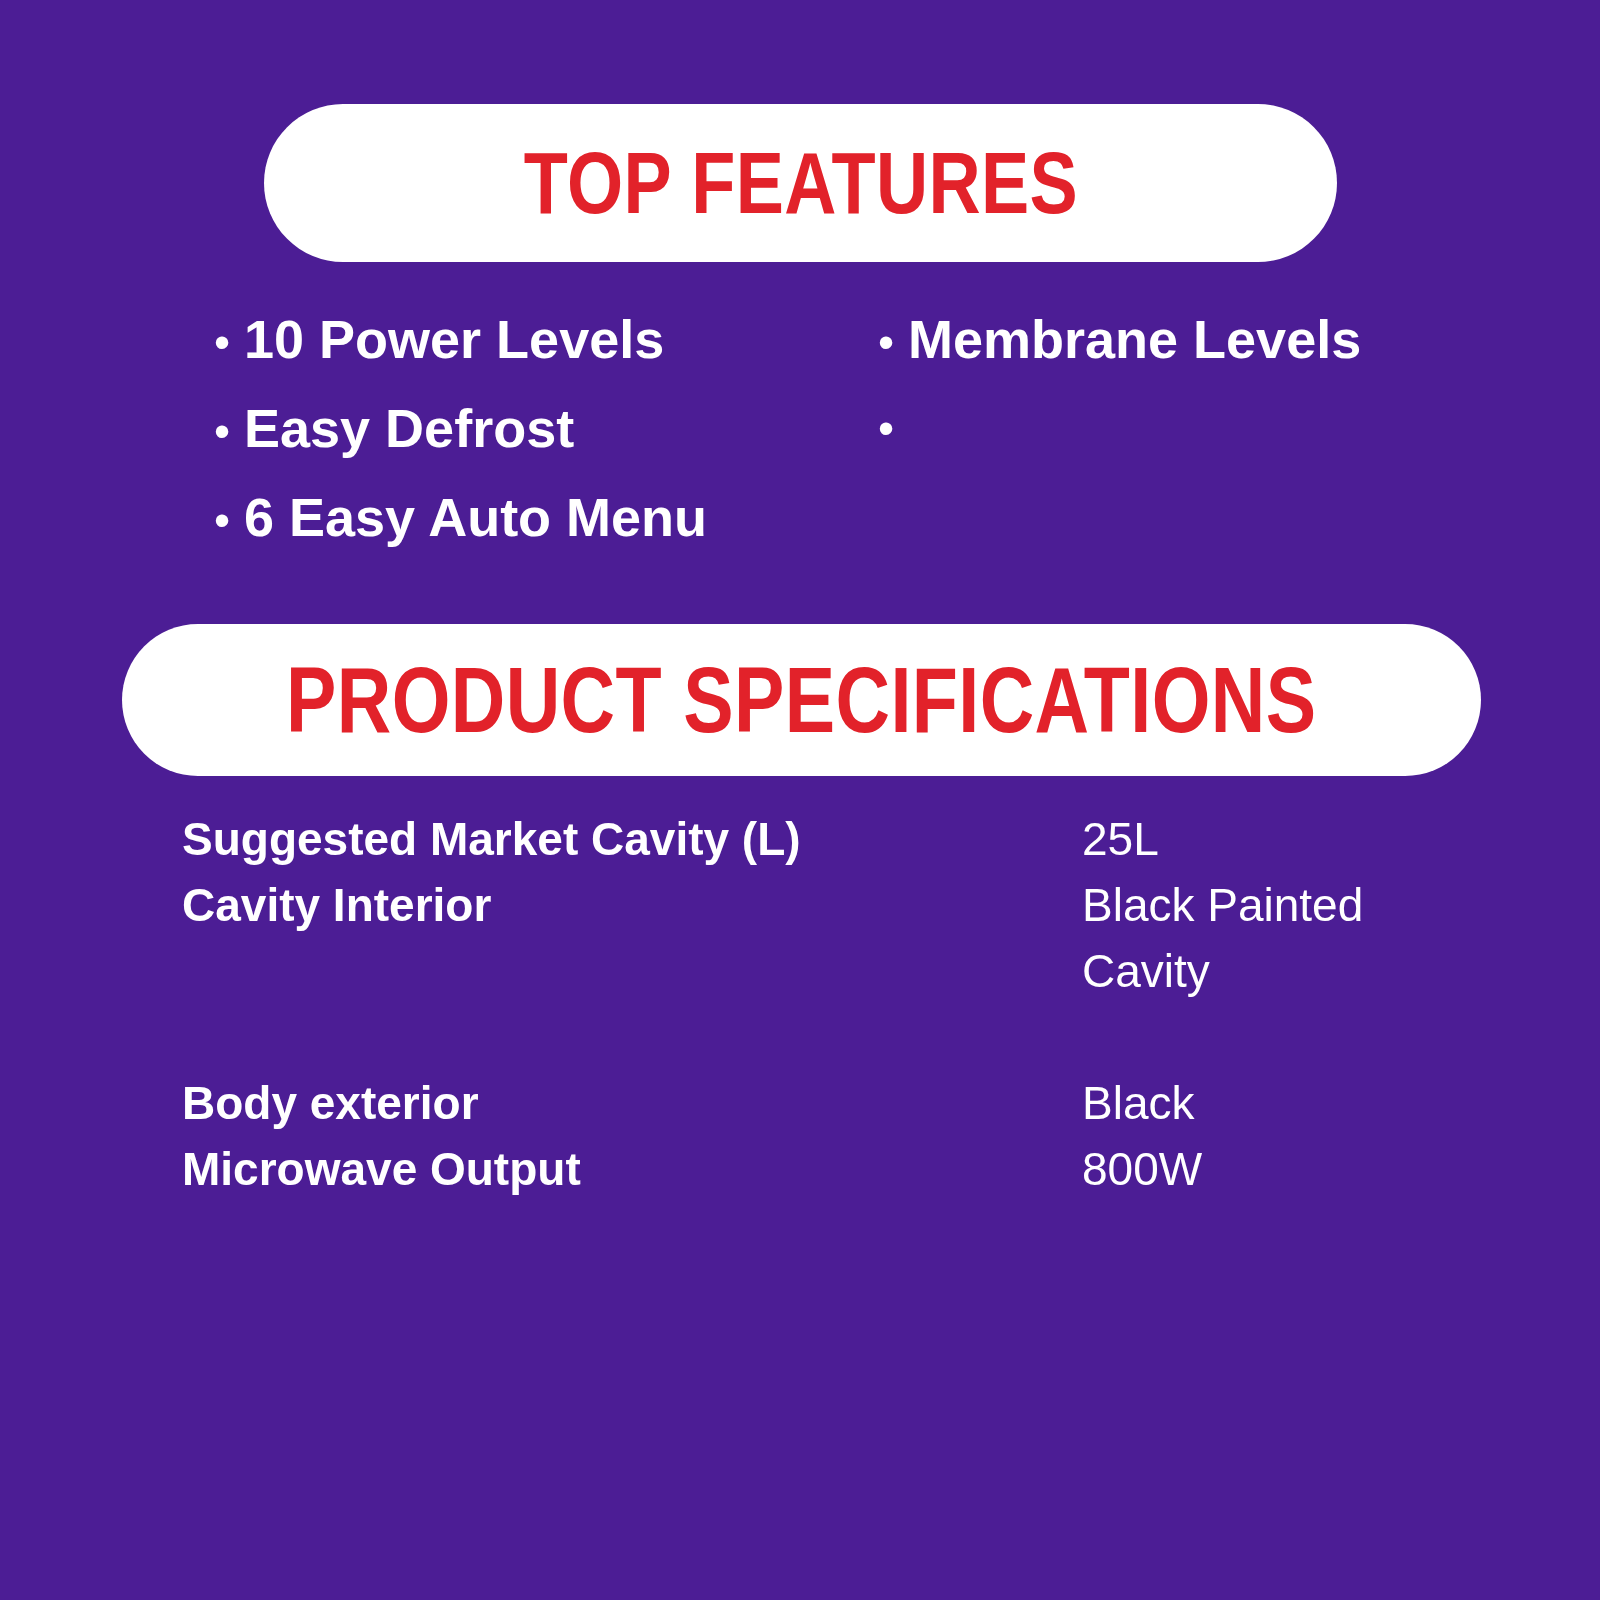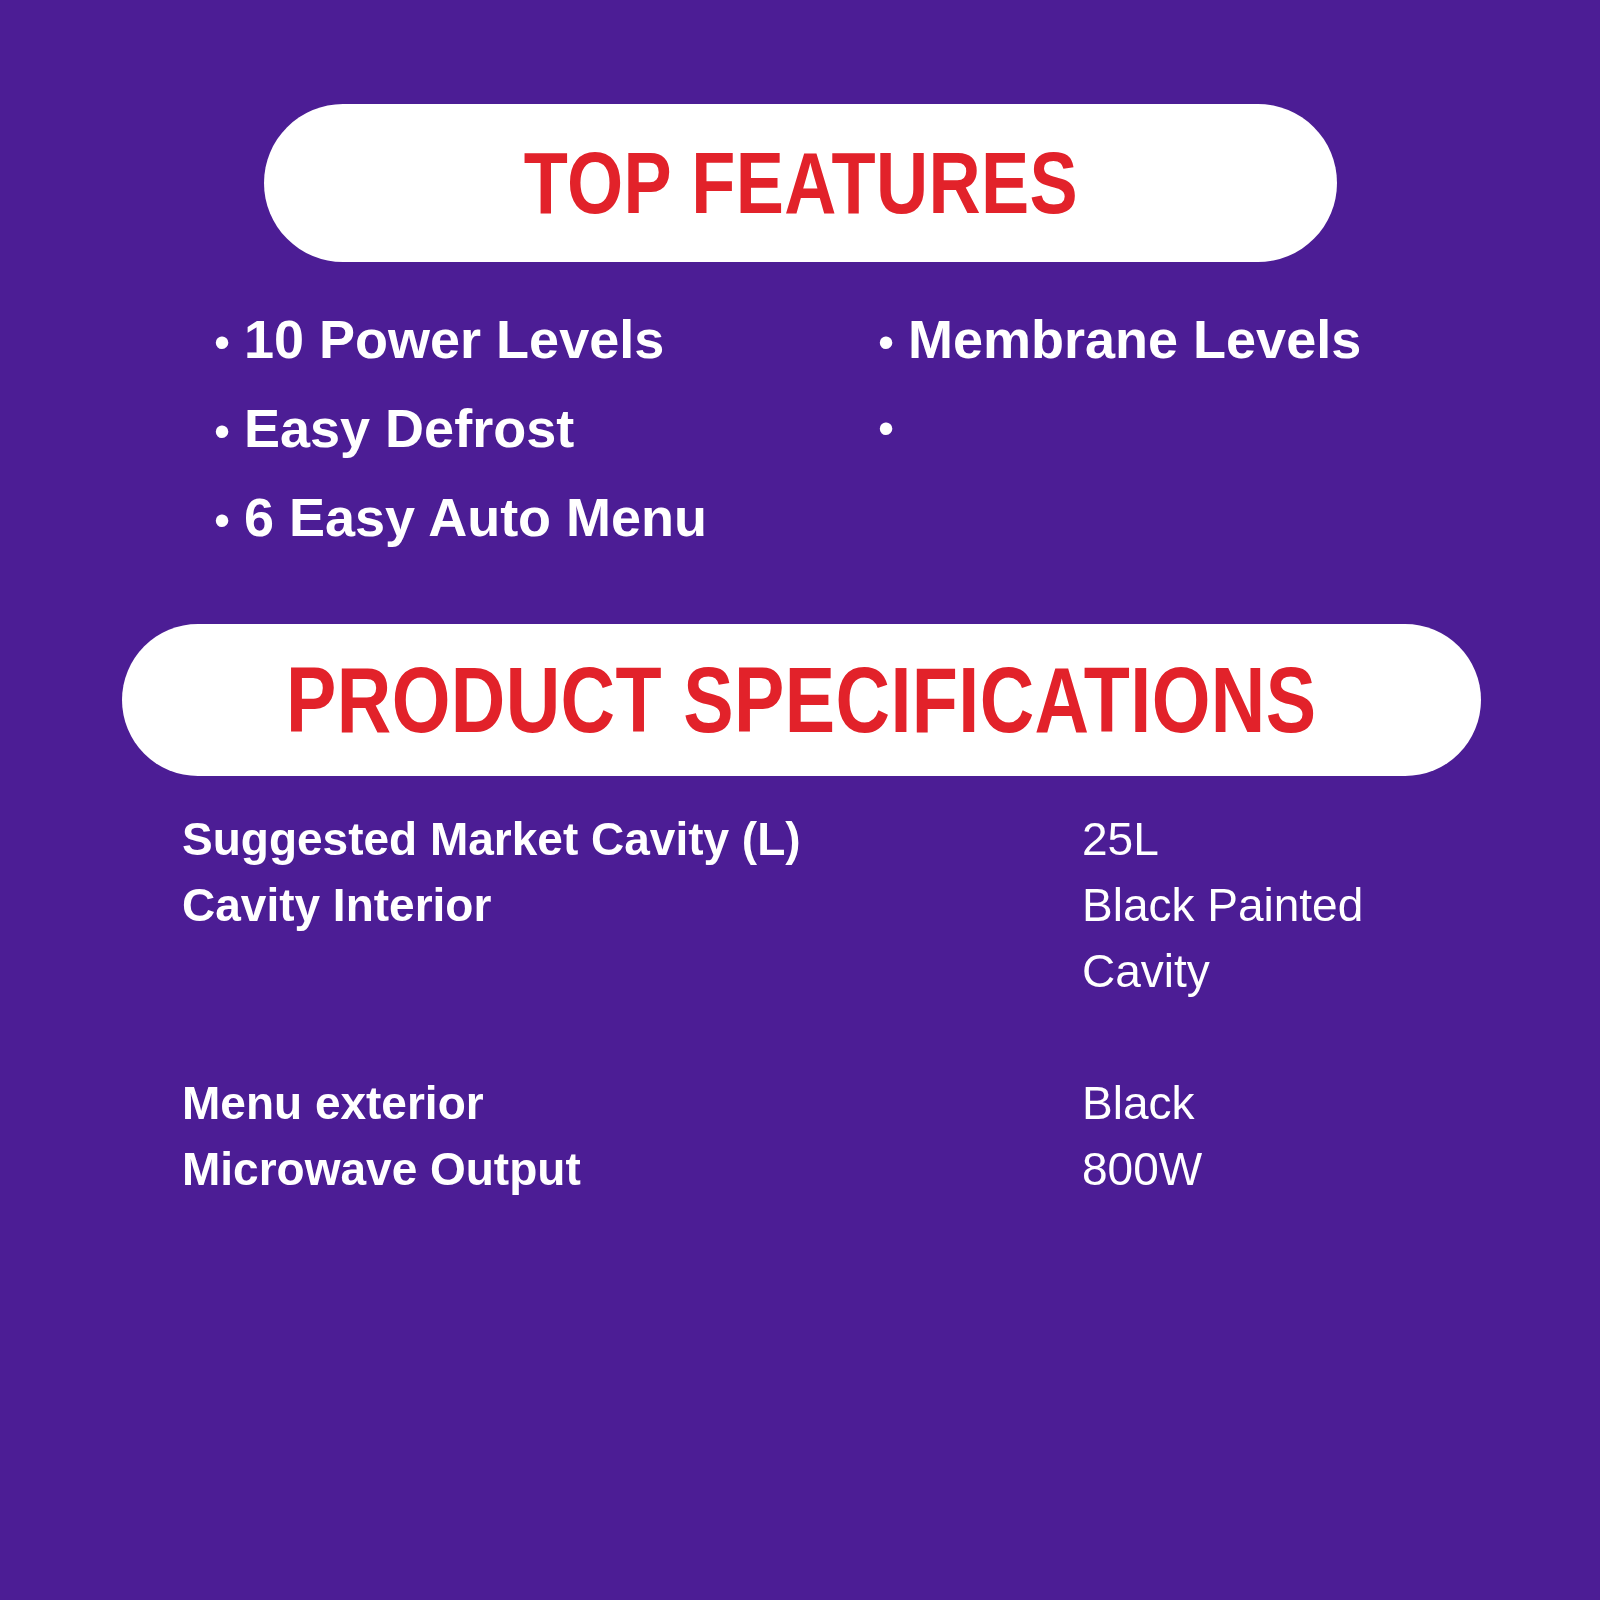--- a/index.html
+++ b/index.html
@@ -197,21 +197,21 @@
       <div class="spec-label">Cavity Interior</div>
       <div class="spec-value">Black Painted Cavity</div>
     </div>
 
     <div class="spec-row is-spacer">
       <div class="spec-label"></div>
       <div class="spec-value"></div>
     </div>
 
     <div class="spec-row">
-      <div class="spec-label">Menu exterior</div>
+      <div class="spec-label">Body exterior</div>
       <div class="spec-value">Black</div>
     </div>
 
     <div class="spec-row">
       <div class="spec-label">Microwave Output</div>
       <div class="spec-value">800W</div>
     </div>
 
   </div>
 

